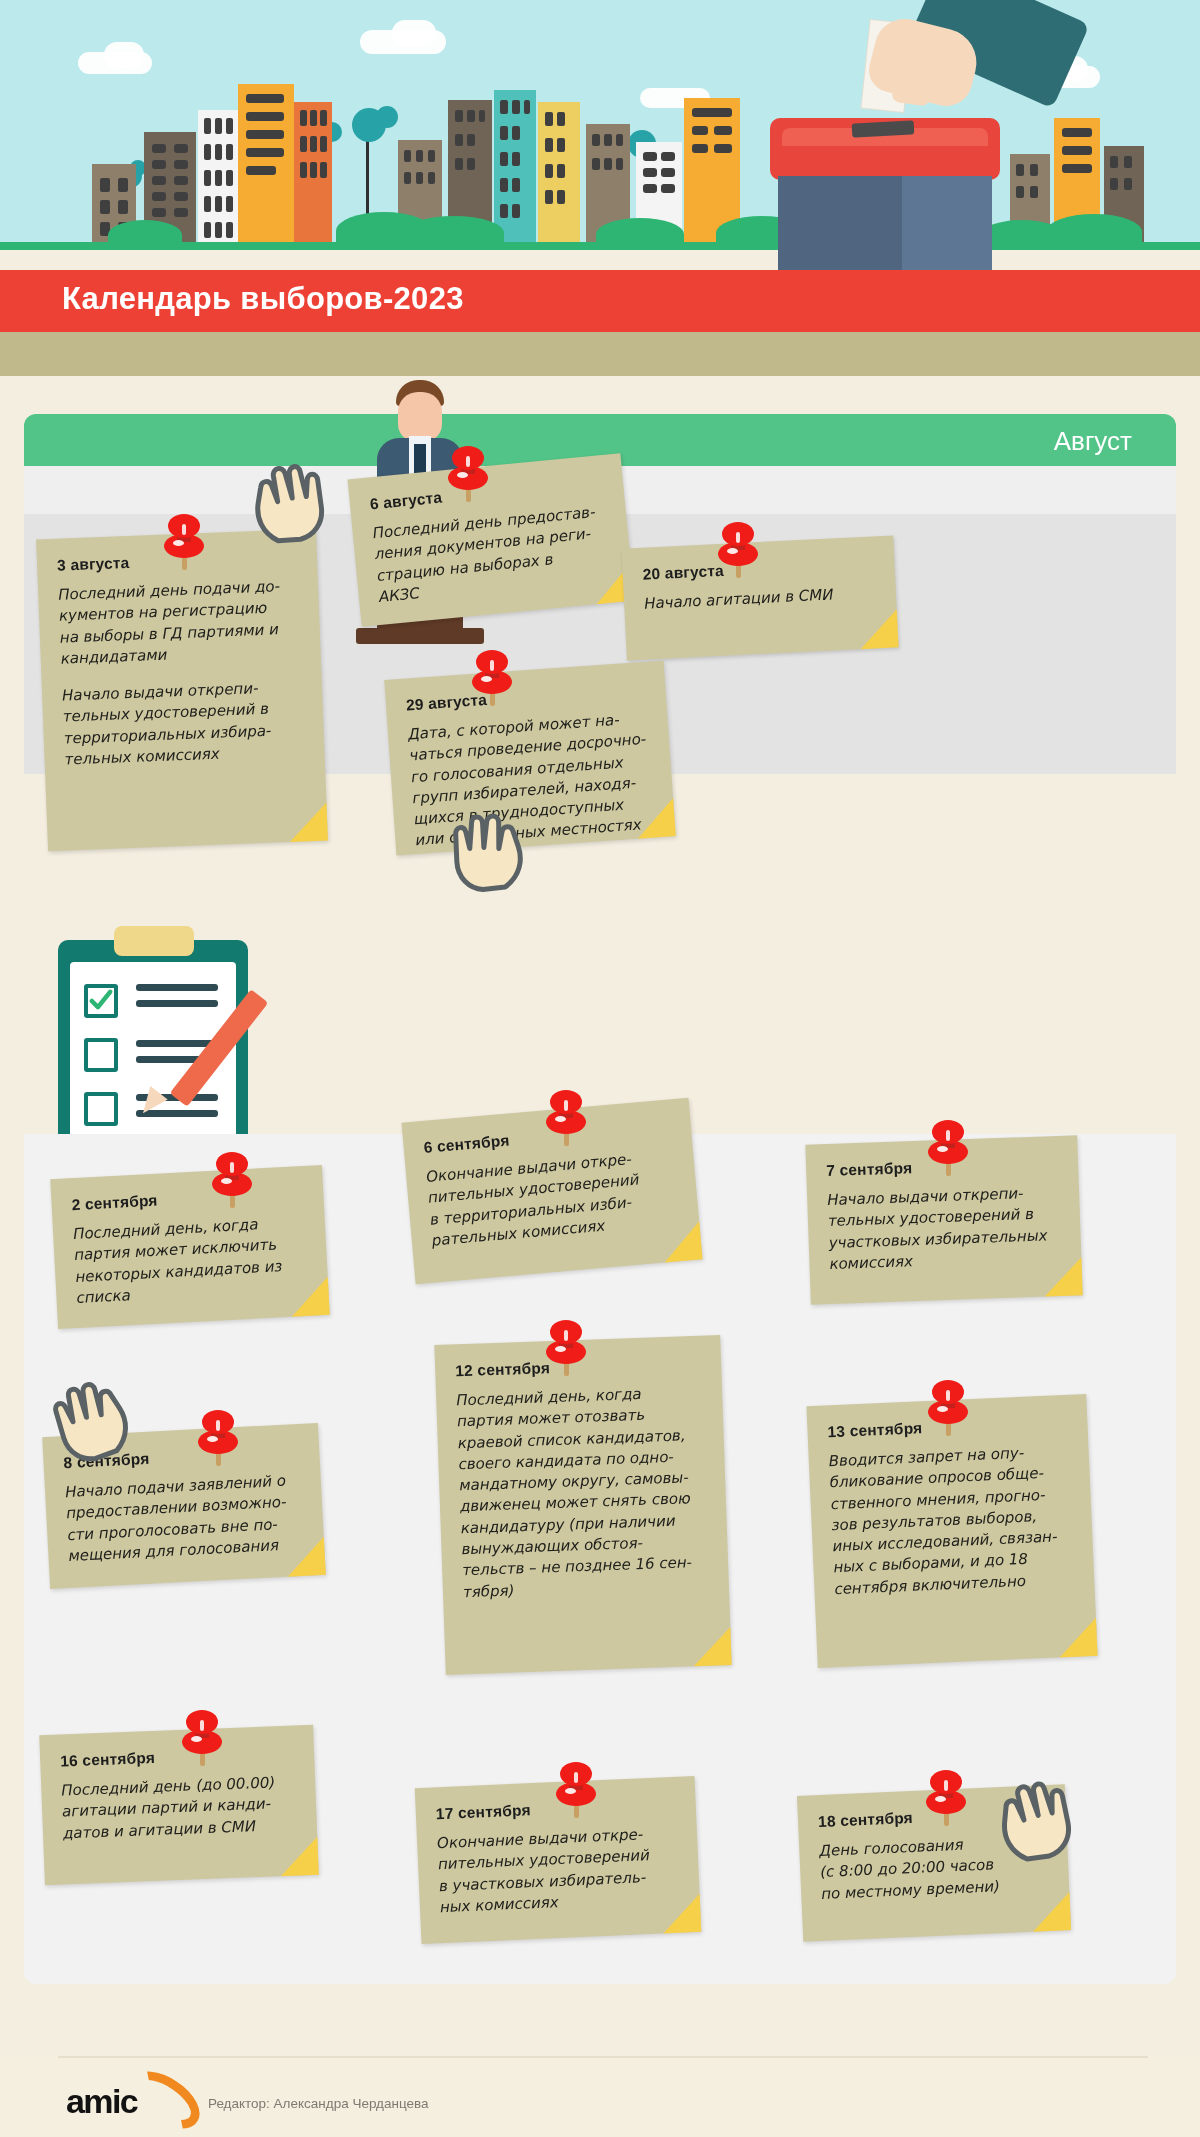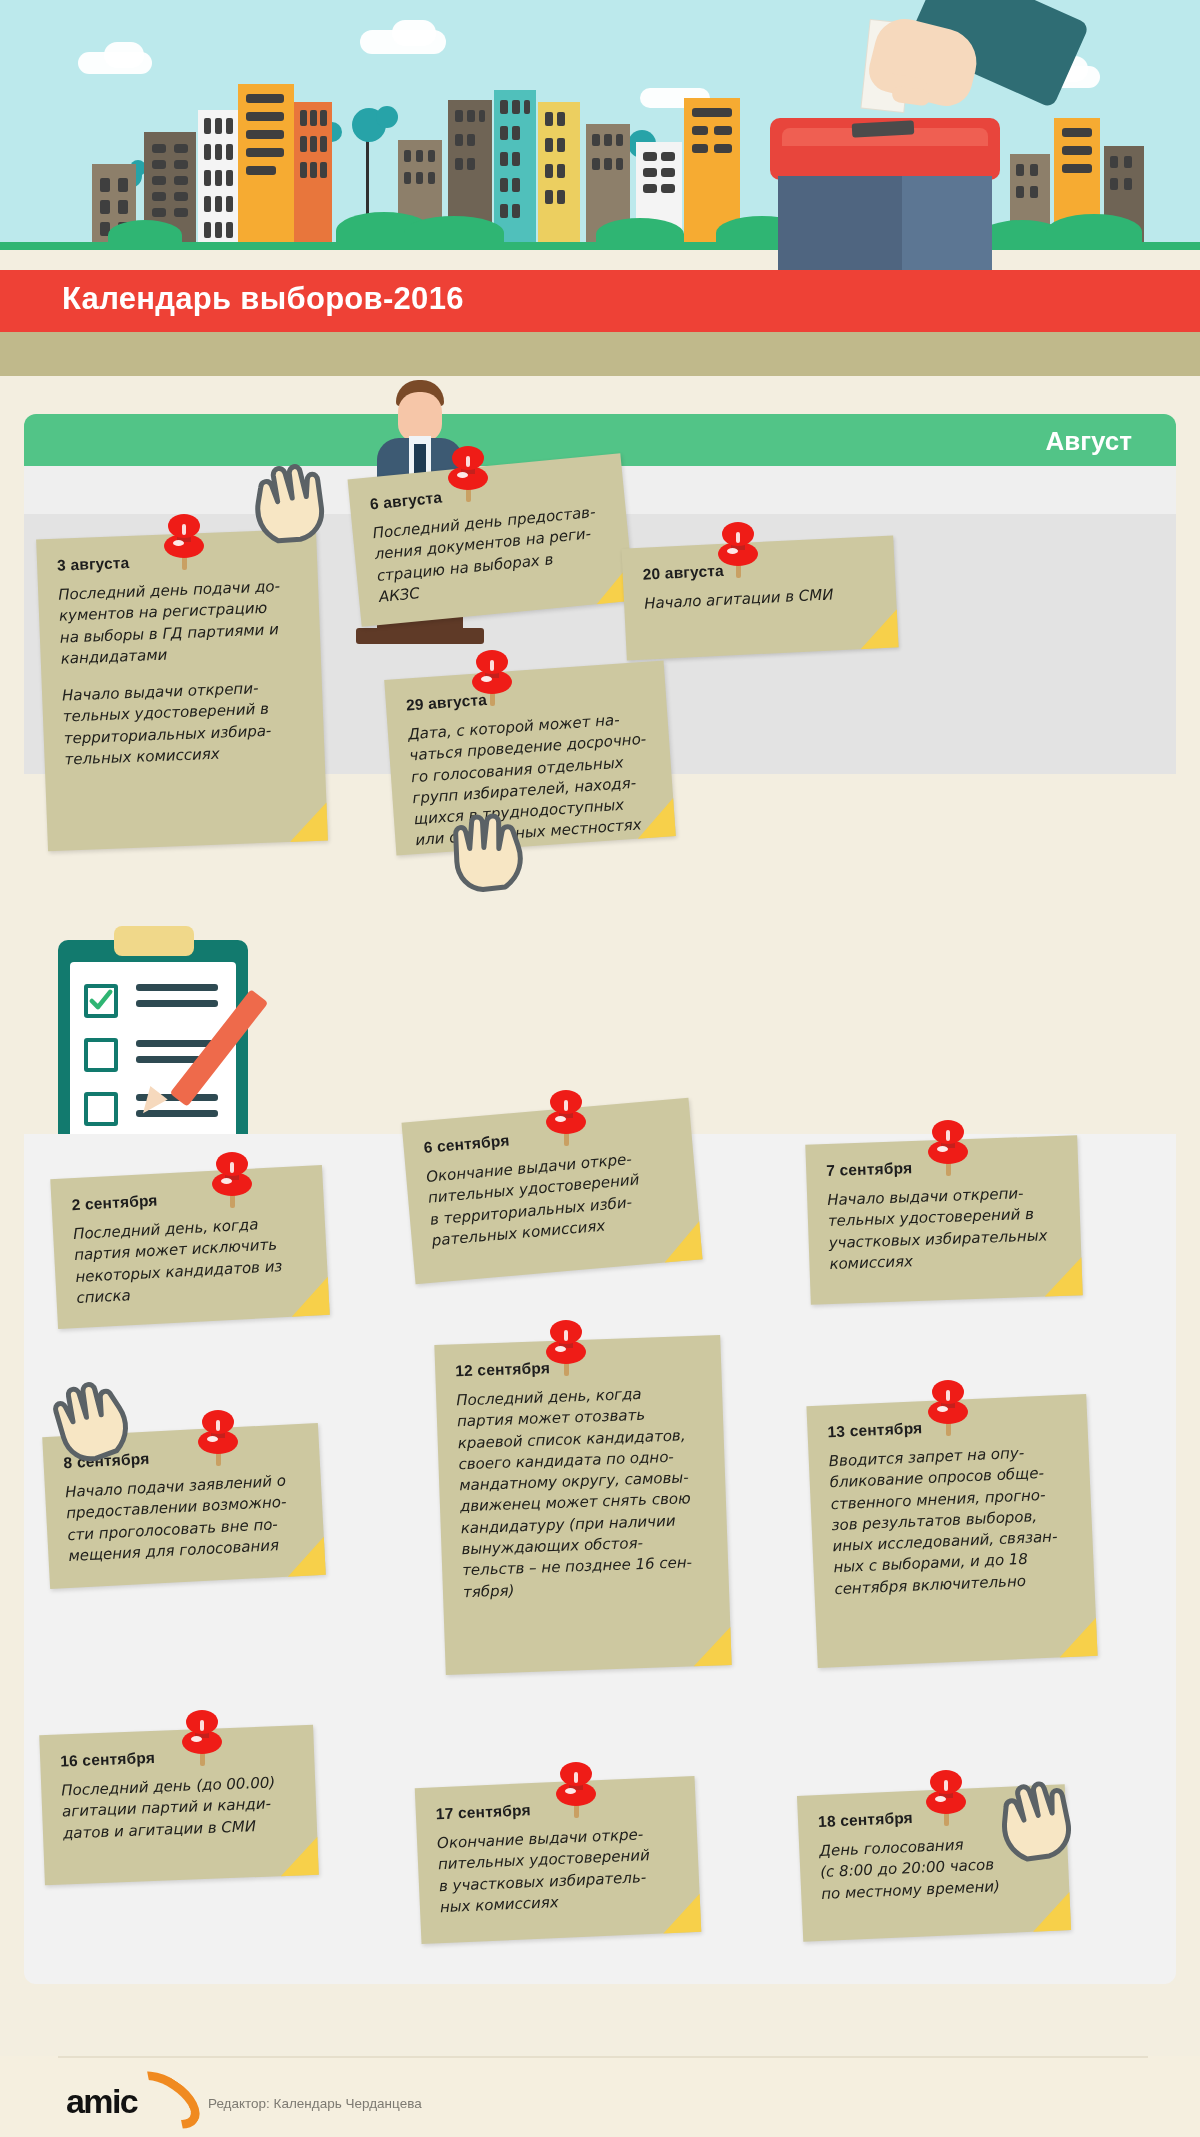--- a/index.html
+++ b/index.html
@@ -49,21 +49,21 @@
   .page-bg { position: absolute; left: 0; top: 376px; width: 1200px; height: 1680px; background: #f3eee0; }
 
   
   .section { position: absolute; left: 24px; width: 1152px; }
   .sec-head {
     position: absolute; left: 0; top: 0; width: 1152px; height: 52px;
     border-radius: 12px 12px 0 0;
   }
   .sec-head .sec-title {
     position: absolute; right: 44px; top: 12px;
-    font-size: 26px; font-weight: bold; color: #ffffff;
+    font-size: 26px; font-weight: normal; color: #ffffff;
     font-family: "Liberation Sans", sans-serif;
   }
   .sec-body { position: absolute; left: 0; width: 1152px; background: #efefef; border-radius: 0 0 12px 12px; }
   .sec-body-lite { position: absolute; left: 0; width: 1152px; background: #e4e4e4; }
 
   
   .note {
     position: absolute;
     background: #cdc8a0;
     box-shadow: 1px 2px 4px rgba(0,0,0,.14);
@@ -324,21 +324,21 @@
     <div class="finger" style="left:122px;top:76px;width:46px;height:18px;transform:rotate(10deg);"></div>
     <div class="finger" style="left:132px;top:88px;width:38px;height:16px;transform:rotate(8deg);"></div>
     <div class="box-lid"></div>
     <div class="box-lid-top"></div>
     <div class="box-slot"></div>
     <div class="box-body2"></div>
   </div>
 
   <div class="band-shade"></div>
   <div class="title-band">
-    <div class="title-text">Календарь выборов-2016</div>
+    <div class="title-text">Календарь выборов-2023</div>
   </div>
   <div class="page-bg"></div>
 
   <div class="section" style="top:414px;height:360px;">
     <div class="sec-body" style="top:52px;height:308px;background:#efefef;"></div>
     <div class="sec-body-lite" style="top:100px;height:260px;background:#e3e3e3;"></div>
     <div class="sec-head" style="background:#52c487;">
       <div class="sec-title">Август</div>
     </div>
   </div>
@@ -632,16 +632,16 @@
       <path d="M30 86 C16 74 14 58 20 44 L26 30 C28 24 36 24 37 31 L39 48 L41 22 C42 14 52 14 53 22 L54 48 L57 24 C58 16 68 16 68 24 L68 50 L73 34 C75 27 84 29 83 37 L80 64 C78 80 66 90 52 90 Z" fill="#f7e6c4" stroke="#5b6266" stroke-width="5" stroke-linejoin="round"></path>
     </svg>
   </div>
 
   <div class="footer">
     <div class="foot-rule"></div>
     <div class="logo">
       <span class="lg-text">amic</span>
       <span class="swoosh"></span>
     </div>
-    <div class="credit">Редактор: Календарь Черданцева</div>
+    <div class="credit">Редактор: Александра Черданцева</div>
   </div>
 
 </div>
 
 </body></html>

